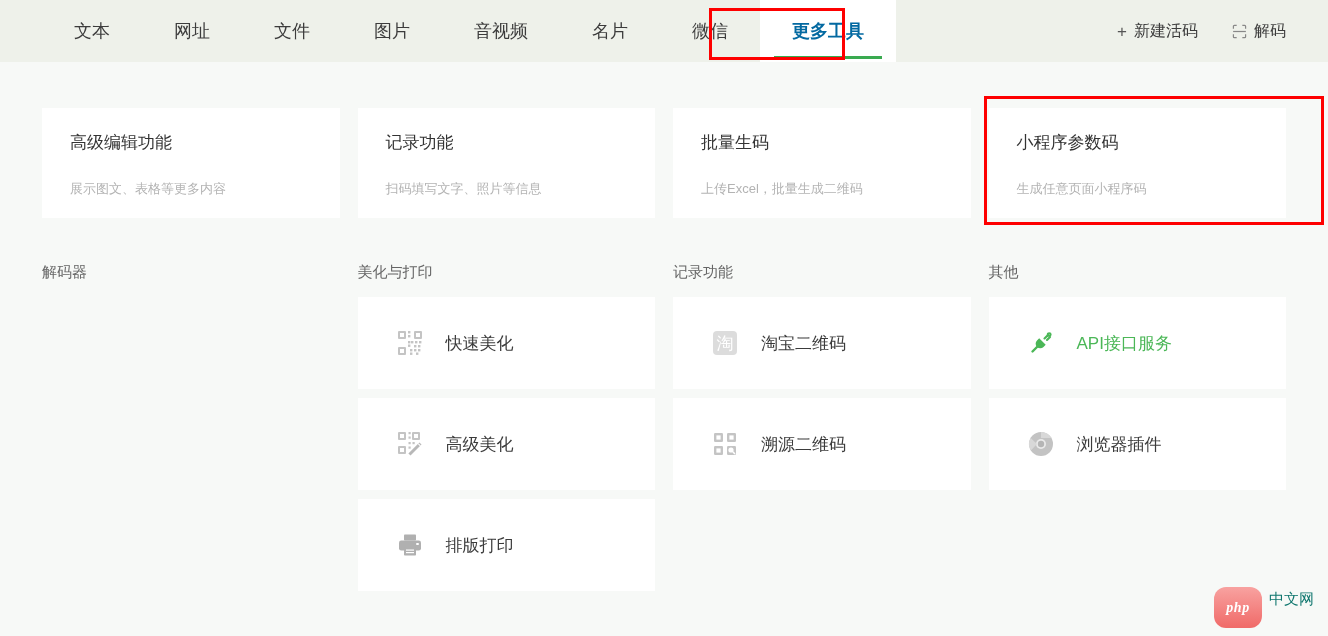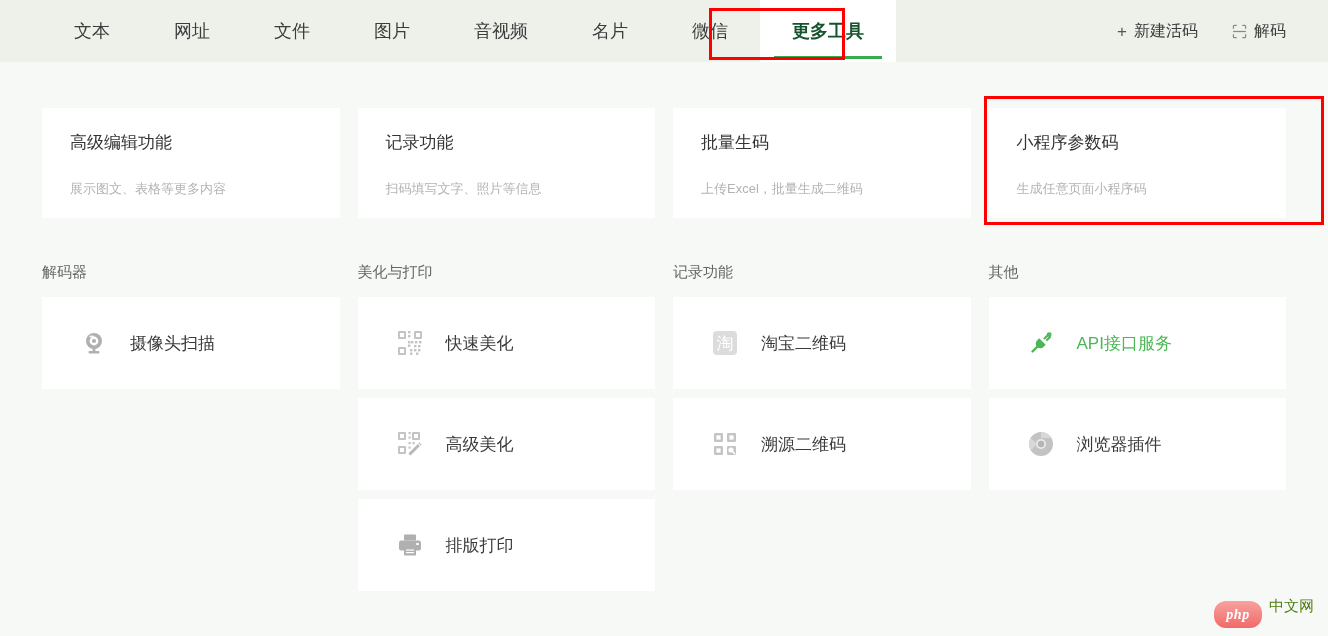--- a/index.html
+++ b/index.html
@@ -37,21 +37,21 @@
     font-size: 18px;
     color: #3c3c3c;
     padding: 0 32px;
     cursor: pointer;
     position: relative;
     box-sizing: border-box;
     white-space: nowrap;
   }
   .tab.active {
     background: #ffffff;
-    color: #14532d;
+    color: #0369a1;
     font-weight: bold;
     text-align: right;
   }
   .tab.active::after {
     content: "";
     position: absolute;
     left: 14px;
     right: 14px;
     bottom: 3px;
     height: 3px;
@@ -189,37 +189,37 @@
   .watermark {
     position: absolute;
     right: 14px;
     bottom: 8px;
     display: flex;
     align-items: center;
     gap: 7px;
   }
   .wm-badge {
     width: 48px;
-    height: 27px;
+    height: 41px;
     border-radius: 12px;
     background: linear-gradient(180deg, #f8a2a0 0%, #f06a68 100%);
     color: #ffffff;
     font-size: 14px;
     font-style: italic;
     font-weight: bold;
     display: flex;
     align-items: center;
     justify-content: center;
     font-family: "Liberation Serif", serif;
     letter-spacing: 0.5px;
     margin-top: 16px;
   }
   .wm-text {
     font-size: 15px;
-    color: #4d7c0f;
+    color: #0f766e;
   }
 </style>
 </head>
 <body>
 
 <div class="topbar">
   <div class="tabs">
     <div class="tab">
         <span>文本</span>
       </div>
@@ -287,33 +287,20 @@
       <div class="feature-title">小程序参数码</div>
       <div class="feature-sub">生成任意页面小程序码</div>
     </div>
   </div>
 
   <div class="sections">
 
     <div>
       <div class="section-head">解码器</div>
       <div class="tool-list">
-        <div class="tool-item">
-          <span class="tool-icon">
-            <svg width="26" height="26" viewBox="0 0 26 26" fill="#b0b0b0">
-              <circle cx="13" cy="11" r="8"></circle>
-              <circle cx="13" cy="11" r="4.4" fill="#ffffff"></circle>
-              <circle cx="13" cy="11" r="2.1" fill="#b0b0b0"></circle>
-              <ellipse cx="10.8" cy="6.6" rx="2.6" ry="1.1" fill="#ffffff" opacity="0.85"></ellipse>
-              <rect x="11.6" y="18" width="2.8" height="3.4"></rect>
-              <rect x="7.5" y="21" width="11" height="2.6" rx="1.1"></rect>
-            </svg>
-          </span>
-          <span class="tool-label">摄像头扫描</span>
-        </div>
       </div>
     </div>
 
     <div>
       <div class="section-head">美化与打印</div>
       <div class="tool-list">
         <div class="tool-item">
           <span class="tool-icon">
             <svg width="26" height="26" viewBox="0 0 26 26" fill="#c4c4c4">
               <rect x="1" y="1" width="8" height="8" rx="1"></rect>

